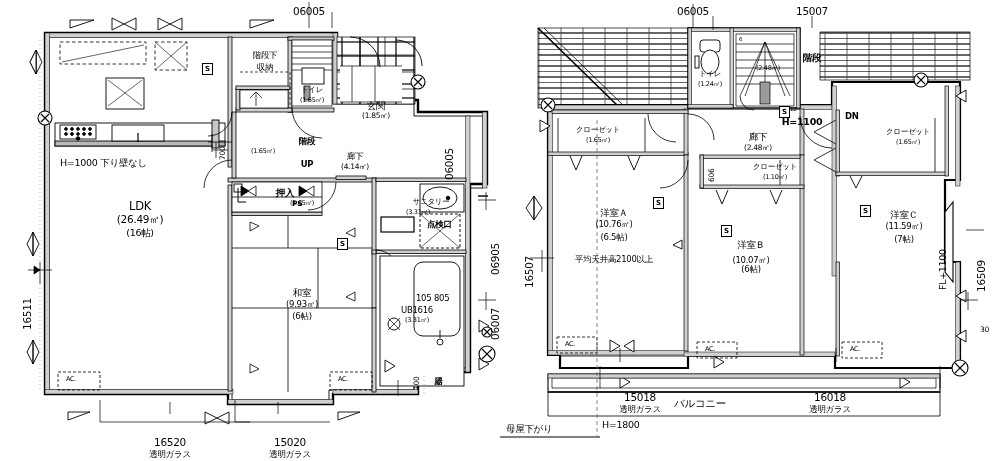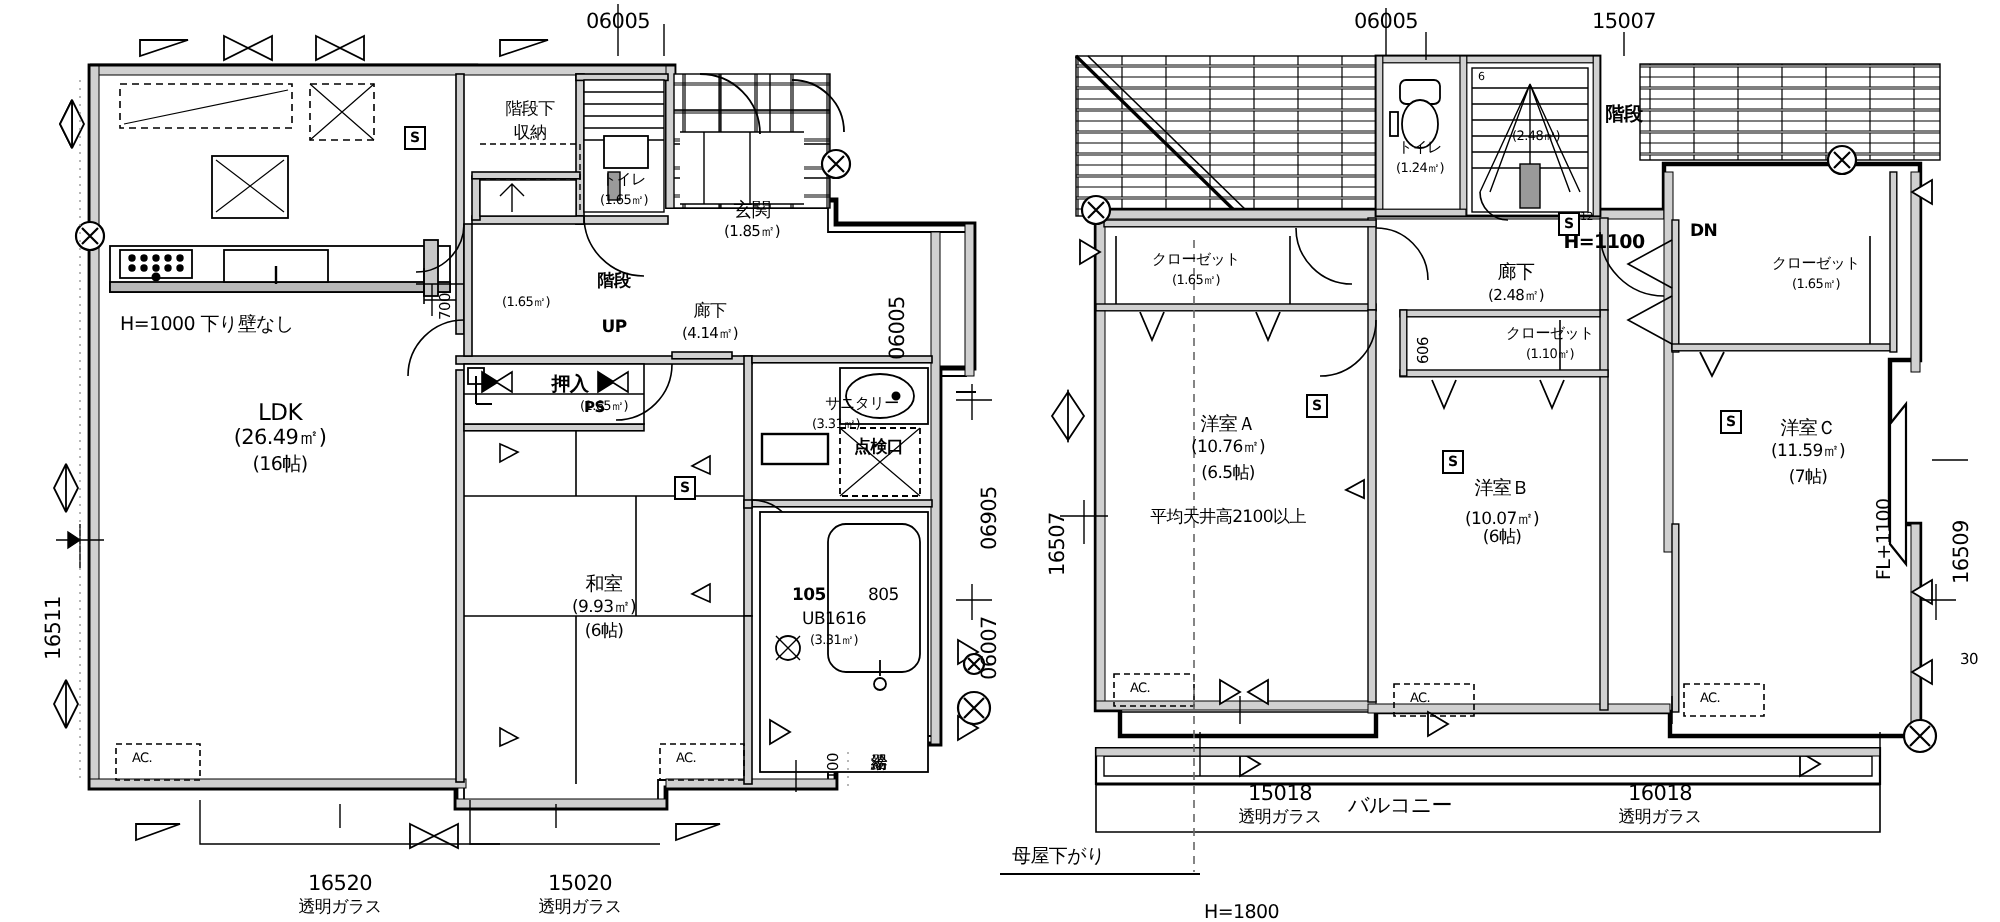--- a/index.html
+++ b/index.html
@@ -504,21 +504,21 @@
 
   <div class="txt jp sz7 center" style="left:312px; top:86px;">トイレ</div>
   <div class="txt jp sz6 center" style="left:312px; top:97px;">(1.65㎡)</div>
 
   <div class="txt jp sz9 center" style="left:285px; top:188px;font-weight:bold;">押入</div>
   <div class="txt jp sz6" style="left:290px; top:200px;">(1.65㎡)</div>
   <div class="txt sz7 b" style="left:248px; top:200px;">PS</div>
 
   <div class="txt jp sz8 center" style="left:417px; top:306px;">UB1616</div>
   <div class="txt jp sz6 center" style="left:417px; top:317px;">(3.31㎡)</div>
-  <div class="txt sz8" style="left:396px; top:294px;font-weight:bold;">105</div>
+  <div class="txt sz8" style="left:416px; top:294px;">105</div>
   <div class="txt sz8" style="left:434px; top:294px;">805</div>
 
   <div class="txt jp sz8 center" style="left:265px; top:51px;">階段下</div>
   <div class="txt jp sz8 center" style="left:265px; top:63px;">収納</div>
 
   <div class="txt jp sz8 b" style="left:383px; top:220px;">点検口</div>
 
   <div class="txt jp sz8 vert" style="left:434px; top:370px; height:0;">給湯器</div>
 
   <div class="txt jp sz9" style="left:60px; top:158px;">H=1000  下り壁なし</div>
@@ -593,18 +593,18 @@
 
   <div class="txt sz10 center" style="left:693px; top:6px;">06005</div>
   <div class="txt sz10 center" style="left:812px; top:6px;">15007</div>
   <div class="txt sz10 rot90" style="left:524px; top:288px;">16507</div>
   <div class="txt sz10 rot90" style="left:976px; top:292px;">16509</div>
   <div class="txt sz9 rot90" style="left:938px; top:290px;">FL+1100</div>
   <div class="txt sz7" style="left:980px; top:326px;">30</div>
 
   <div class="txt sz10 center" style="left:640px; top:392px;">15018</div>
   <div class="txt jp sz8 center" style="left:640px; top:405px;">透明ガラス</div>
-  <div class="txt sz9" style="left:602px; top:420px;margin-top:32px;">H=1800</div>
+  <div class="txt sz9" style="left:602px; top:420px;">H=1800</div>
 
   <div class="txt sz10 center" style="left:830px; top:392px;">16018</div>
   <div class="txt jp sz8 center" style="left:830px; top:405px;">透明ガラス</div>
 
 </div>
 
 </body></html>

